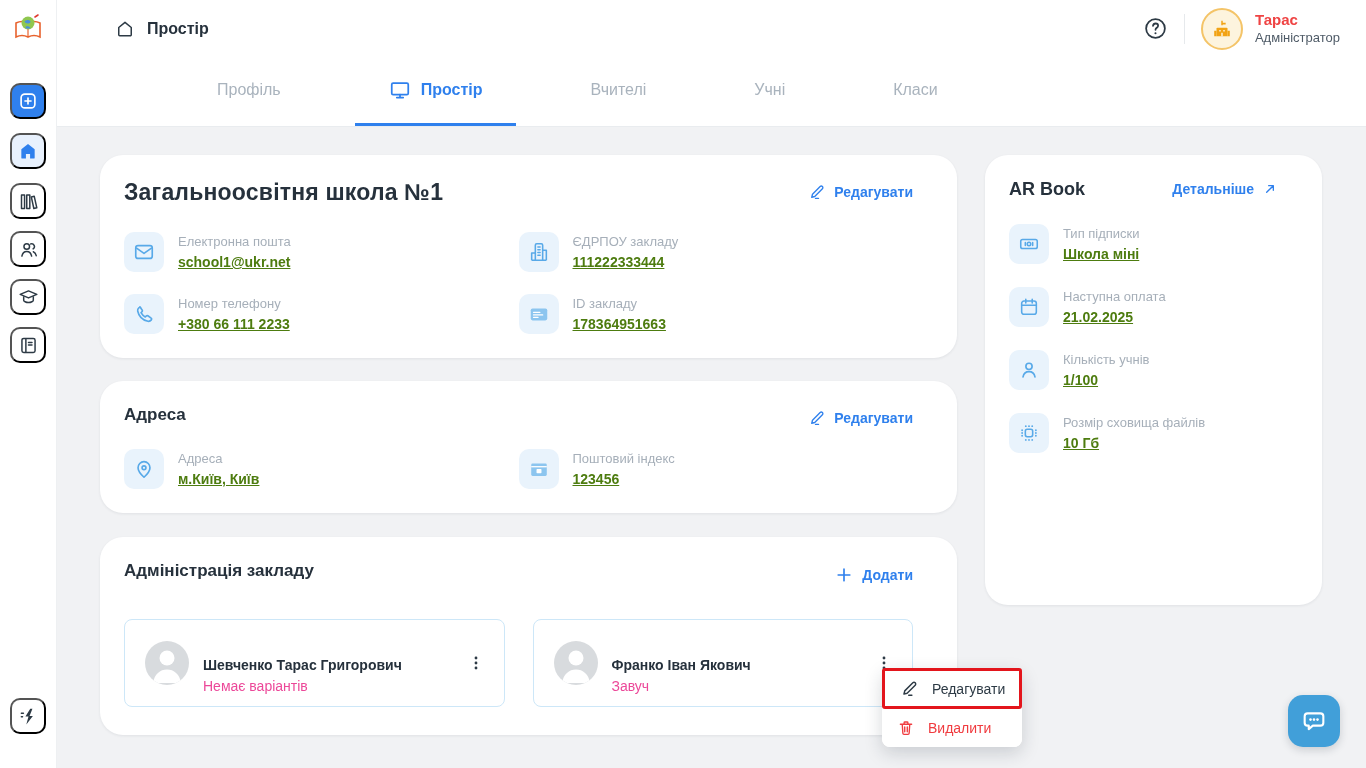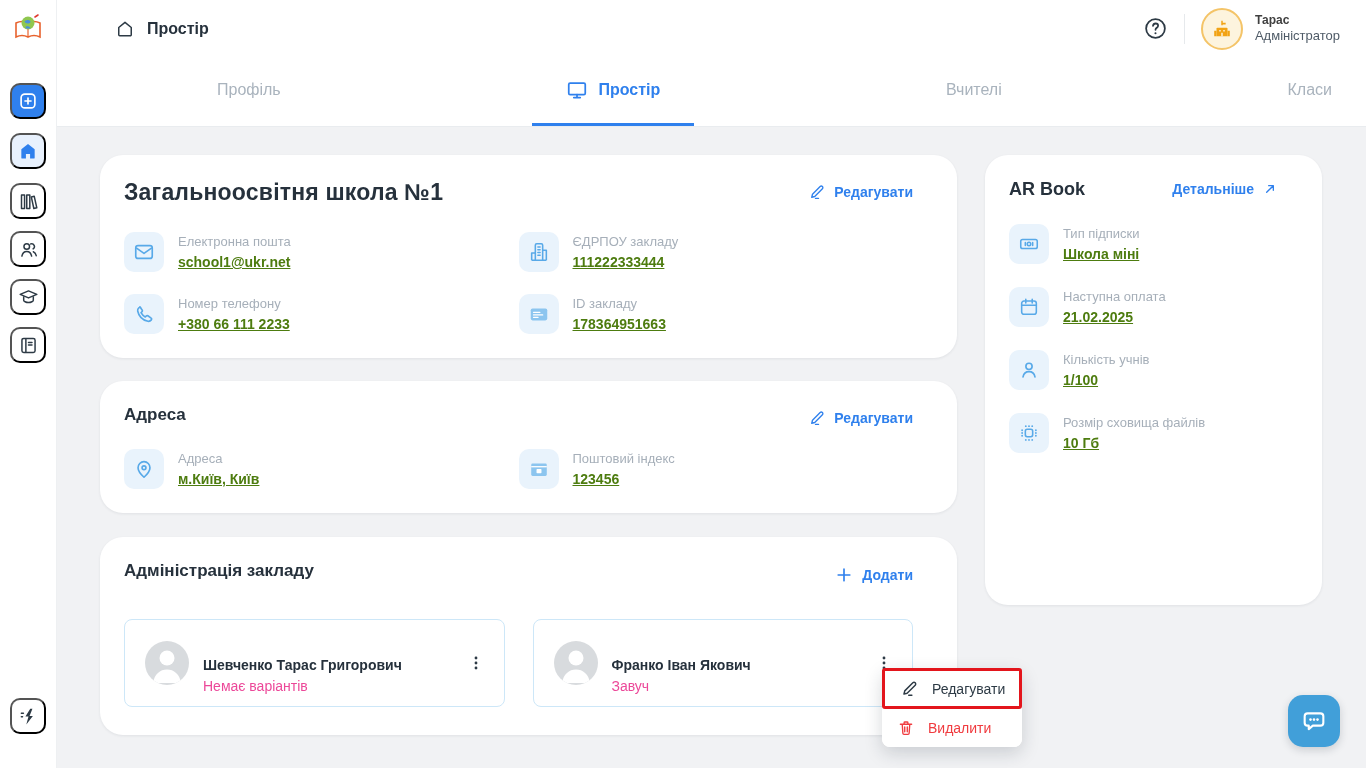--- a/index.html
+++ b/index.html
@@ -36,27 +36,27 @@
   .page-title { font-size:16px; font-weight:700; color:#26313c; }
   .topbar-right { display:flex; align-items:center; gap:16px; }
   .help-btn { color:#2d3a45; cursor:pointer; }
   .v-divider { width:1px; height:30px; background:#e6e9ec; }
   .user-chip { display:flex; align-items:center; gap:12px; cursor:pointer; }
   .avatar {
     width:42px; height:42px; border-radius:50%; background:#fdf4de;
     border:2px solid #f4c468; display:flex; align-items:center; justify-content:center;
     color:#f2a315;
   }
-  .user-name { font-size:12px; font-weight:700; color:#404040; line-height:1.25; }
+  .user-name { font-size:15px; font-weight:700; color:#ef4444; line-height:1.25; }
   .user-role { font-size:13px; color:#4f5b67; line-height:1.25; }
 
   
   .tabbar {
     height:70px; flex:0 0 70px; background:#fff; border-bottom:1px solid #e9ecef;
-    display:flex; align-items:stretch; padding-left:126px; gap:40px;justify-content:space-between;
+    display:flex; align-items:stretch; padding-left:126px; gap:40px;
   }
   .tab {
     display:flex; align-items:center; gap:10px; padding:0 34px; font-size:16px;
     color:#a9b3bd; cursor:pointer; border-bottom:3px solid transparent;
   }
   .tab.active { color:#2f80ed; font-weight:700; border-bottom-color:#2f80ed; }
 
   
   .content { flex:1; background:#f1f2f4; padding:28px 44px 0 43px; }
   .columns { display:flex; gap:28px; align-items:flex-start; }
@@ -243,20 +243,23 @@
           <rect x="3" y="4.5" width="18" height="12.5" rx="1.5"></rect>
           <path d="M12 17v3.2M8.5 20.2h7"></path>
         </svg>
       </span>
       <span>Простір</span>
     </div>
     <div class="tab">
       <span>Вчителі</span>
     </div>
     <div class="tab">
+      <span>Учні</span>
+    </div>
+    <div class="tab">
       <span>Класи</span>
     </div>
   </nav>
 
   <main class="content">
     <div class="columns">
 
       <div class="col-left">
 
         <section class="card mb23">

